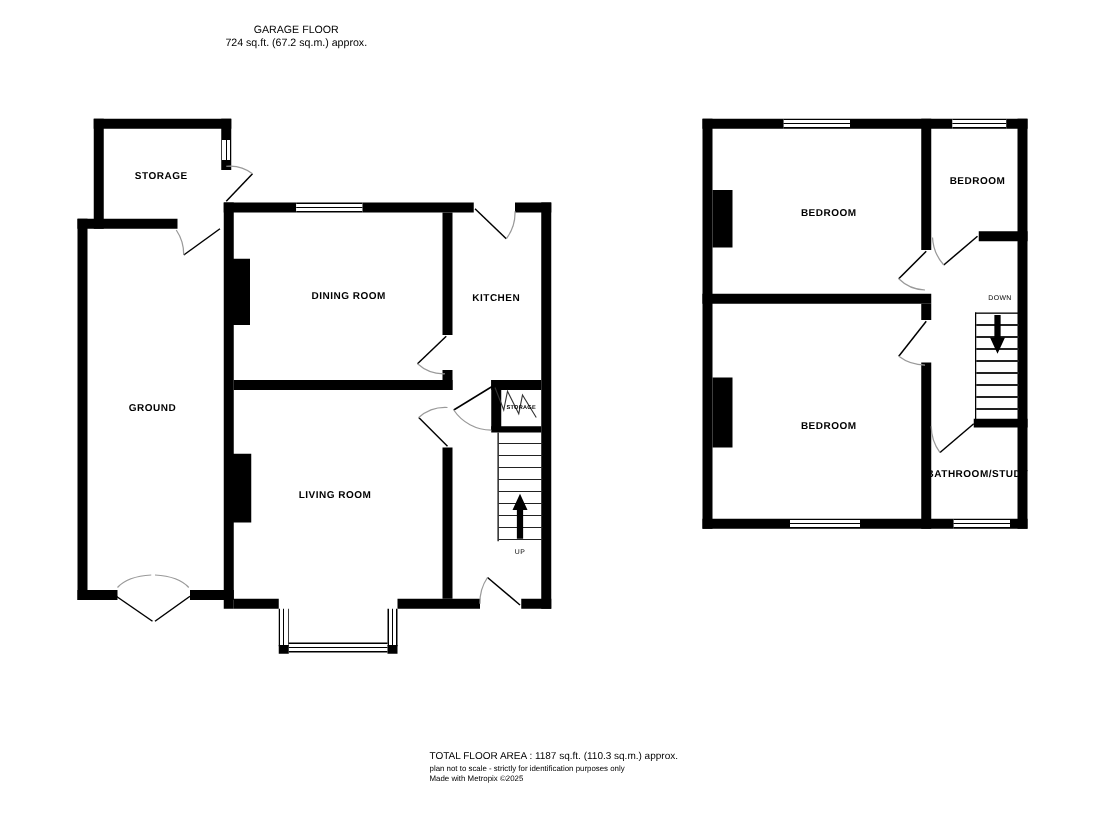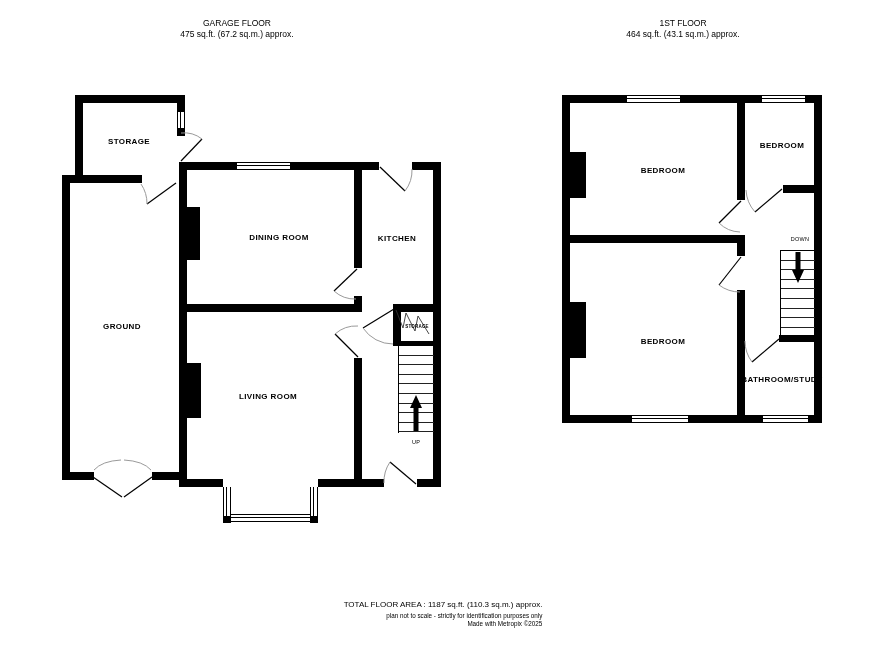--- a/index.html
+++ b/index.html
@@ -16,41 +16,37 @@
         #fff calc(50% + .5px),#fff calc(100% - 1px),#000 calc(100% - 1px),#000 100%);}
   .stairs{position:absolute;border-left:1px solid #000;
         background:repeating-linear-gradient(to bottom,transparent 0,transparent 8.6px,#222 8.6px,#222 9.6px);}
   .stairs.topline{border-top:1px solid #000;}
   .lbl{position:absolute;transform:translate(-50%,-50%);font-size:8px;font-weight:bold;
        letter-spacing:.4px;color:#000;white-space:nowrap;}
   .lbl.tiny{font-size:4.5px;letter-spacing:.2px;}
   .lbl.updown{font-size:5.5px;font-weight:400;letter-spacing:.3px;}
   .titlebox{position:absolute;transform:translateX(-50%);text-align:center;
             font-size:8.5px;line-height:1.3;color:#000;white-space:nowrap;}
-  .footer{position:absolute;transform:translateX(-50%);text-align:right;color:#000;white-space:nowrap;}
+  .footer{position:absolute;transform:translateX(-50%);text-align:left;color:#000;white-space:nowrap;}
   .footer .big{font-size:8px;margin-bottom:3px;}
   .footer .small{font-size:6.3px;line-height:1.25;}
   svg.overlay{position:absolute;left:0;top:0;}
   .leaf{stroke:#000;stroke-width:1.2;fill:none;}
   .arc{stroke:#9a9a9a;stroke-width:1;fill:none;}
   .zig{stroke:#333;stroke-width:.9;fill:none;}
   .arrow{fill:#000;stroke:none;}
 </style>
 </head>
 <body>
 
 <div class="canvas">
 
   <div class="titlebox" style="left:237px;top:18px;">
     <div>GARAGE FLOOR</div>
-    <div>475 sq.ft. (67.2 sq.m.) approx.</div>
-  </div>
-  <div class="titlebox" style="left:683px;top:18px;">
-    <div>1ST FLOOR</div>
-    <div>464 sq.ft. (43.1 sq.m.) approx.</div>
+    <div>724 sq.ft. (67.2 sq.m.) approx.</div>
   </div>
 
   <div>
 
     <div class="w" style="left:75px;top:95px;width:110px;height:8px"></div>
     <div class="w" style="left:75px;top:95px;width:8px;height:88px"></div>
     <div class="w" style="left:177px;top:95px;width:8px;height:17px"></div>
     <div class="winV" style="left:177px;top:112px;width:8px;height:16px"></div>
     <div class="w" style="left:177px;top:128px;width:8px;height:8px"></div>
 

